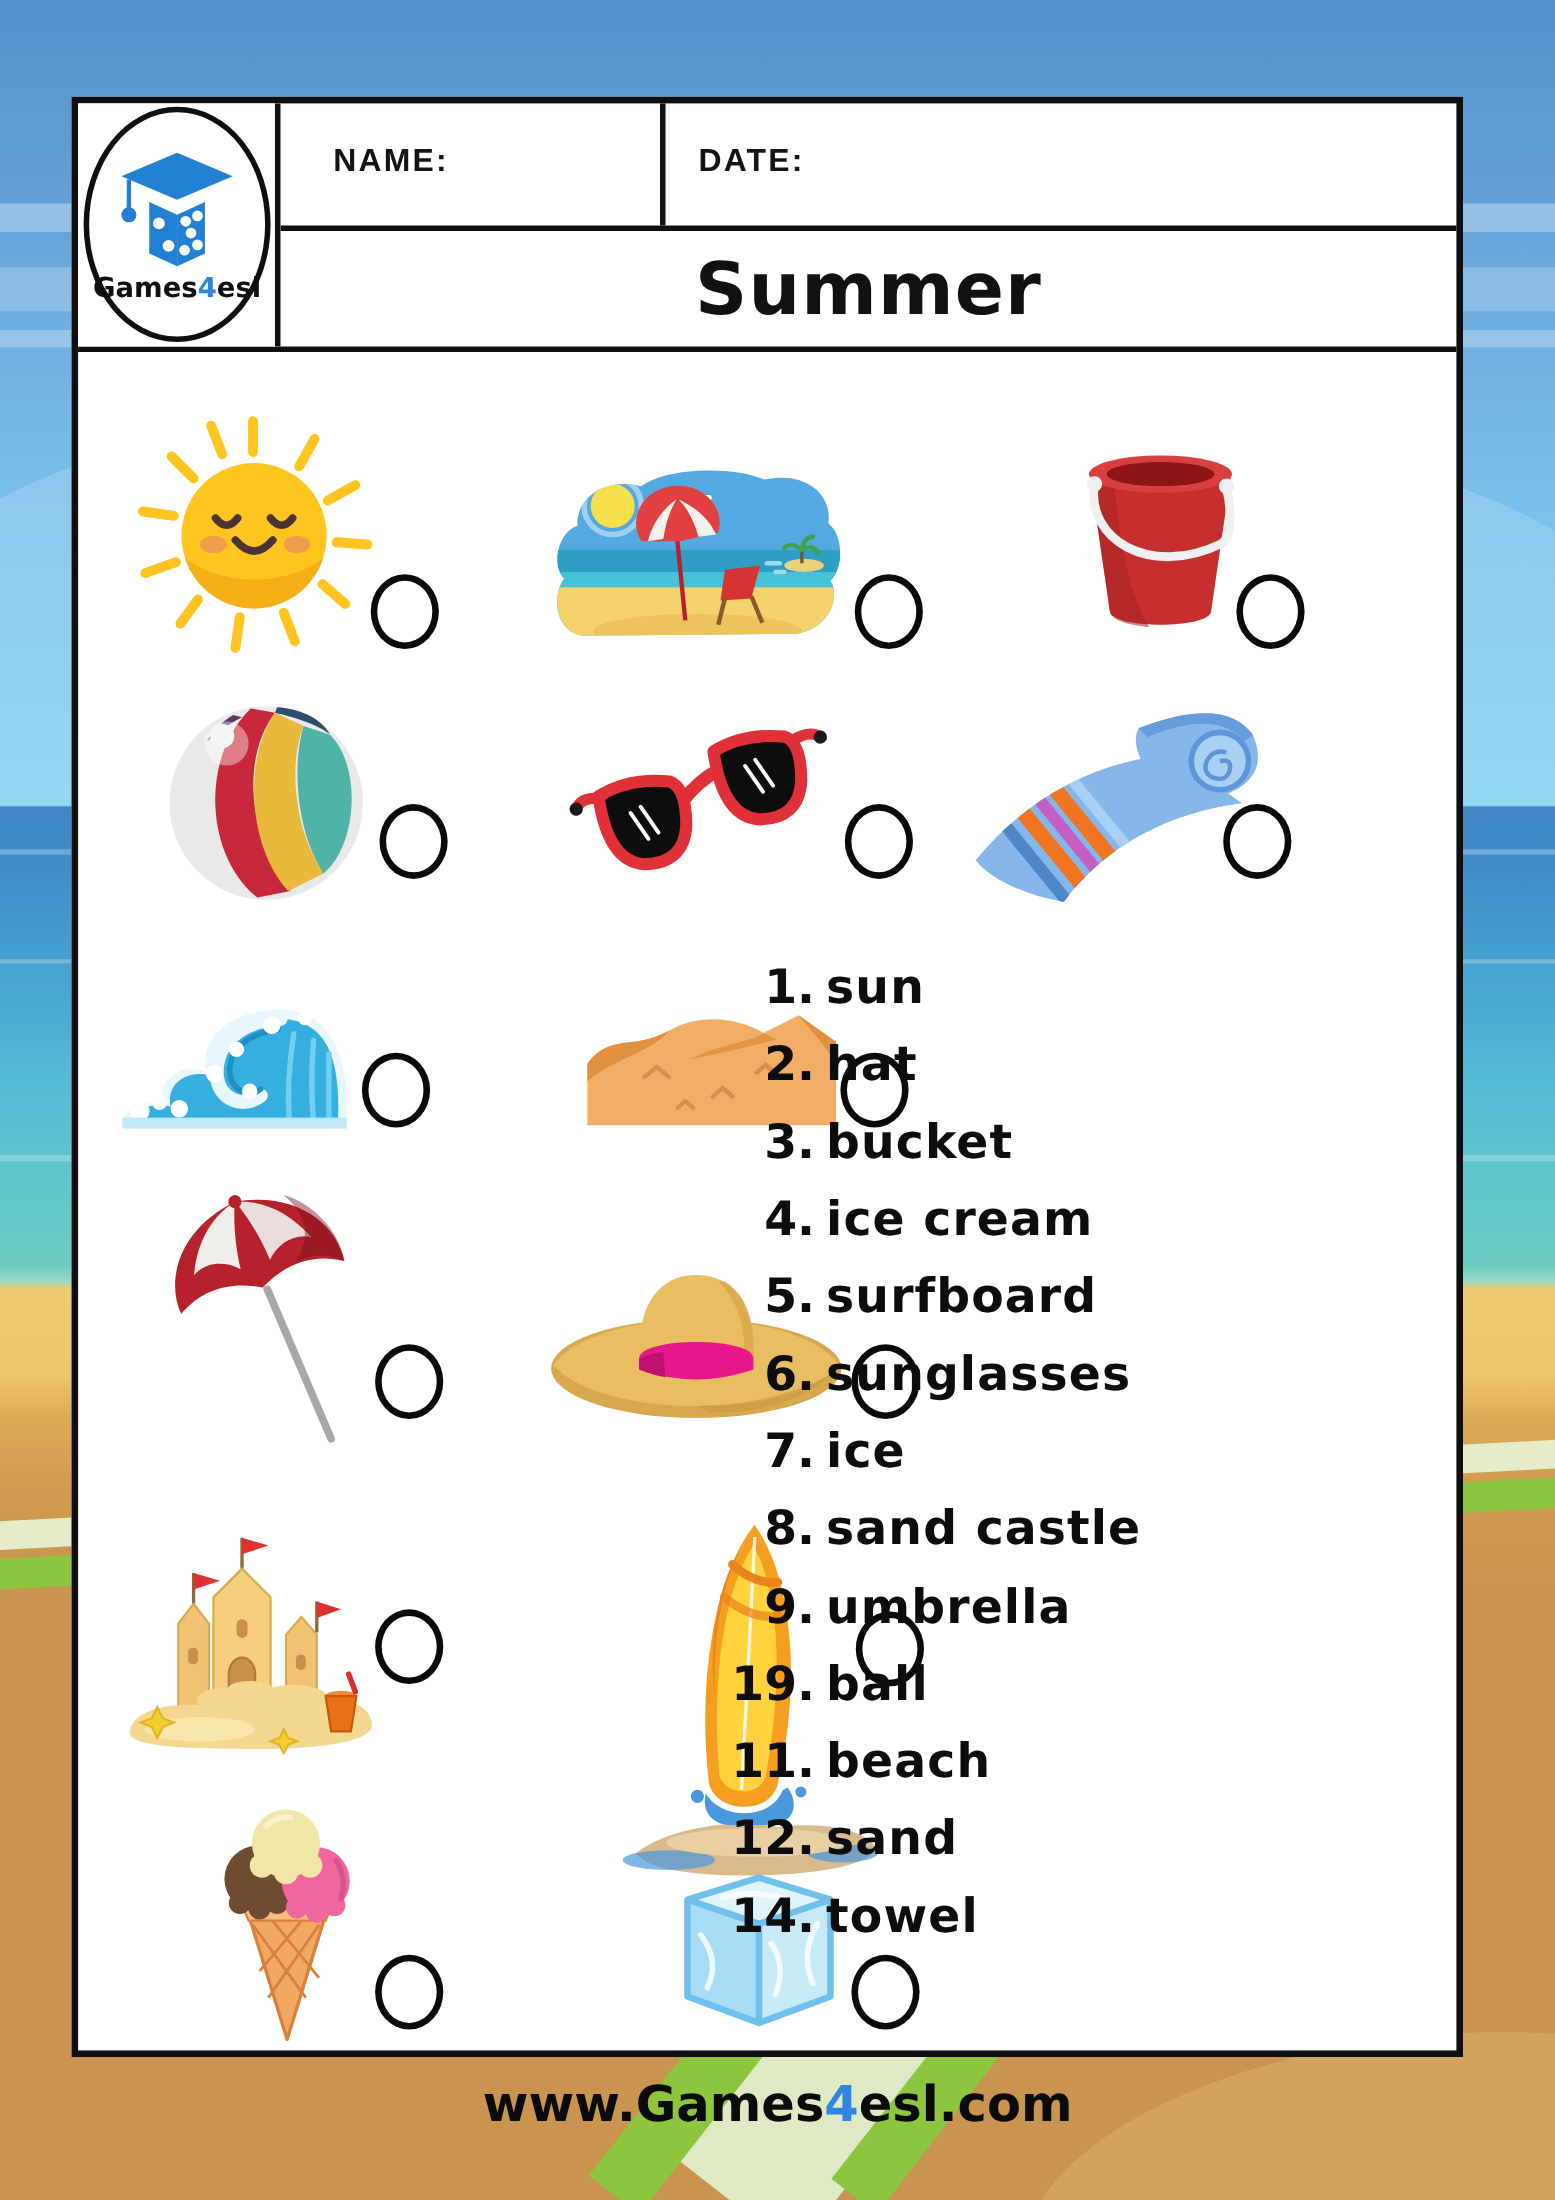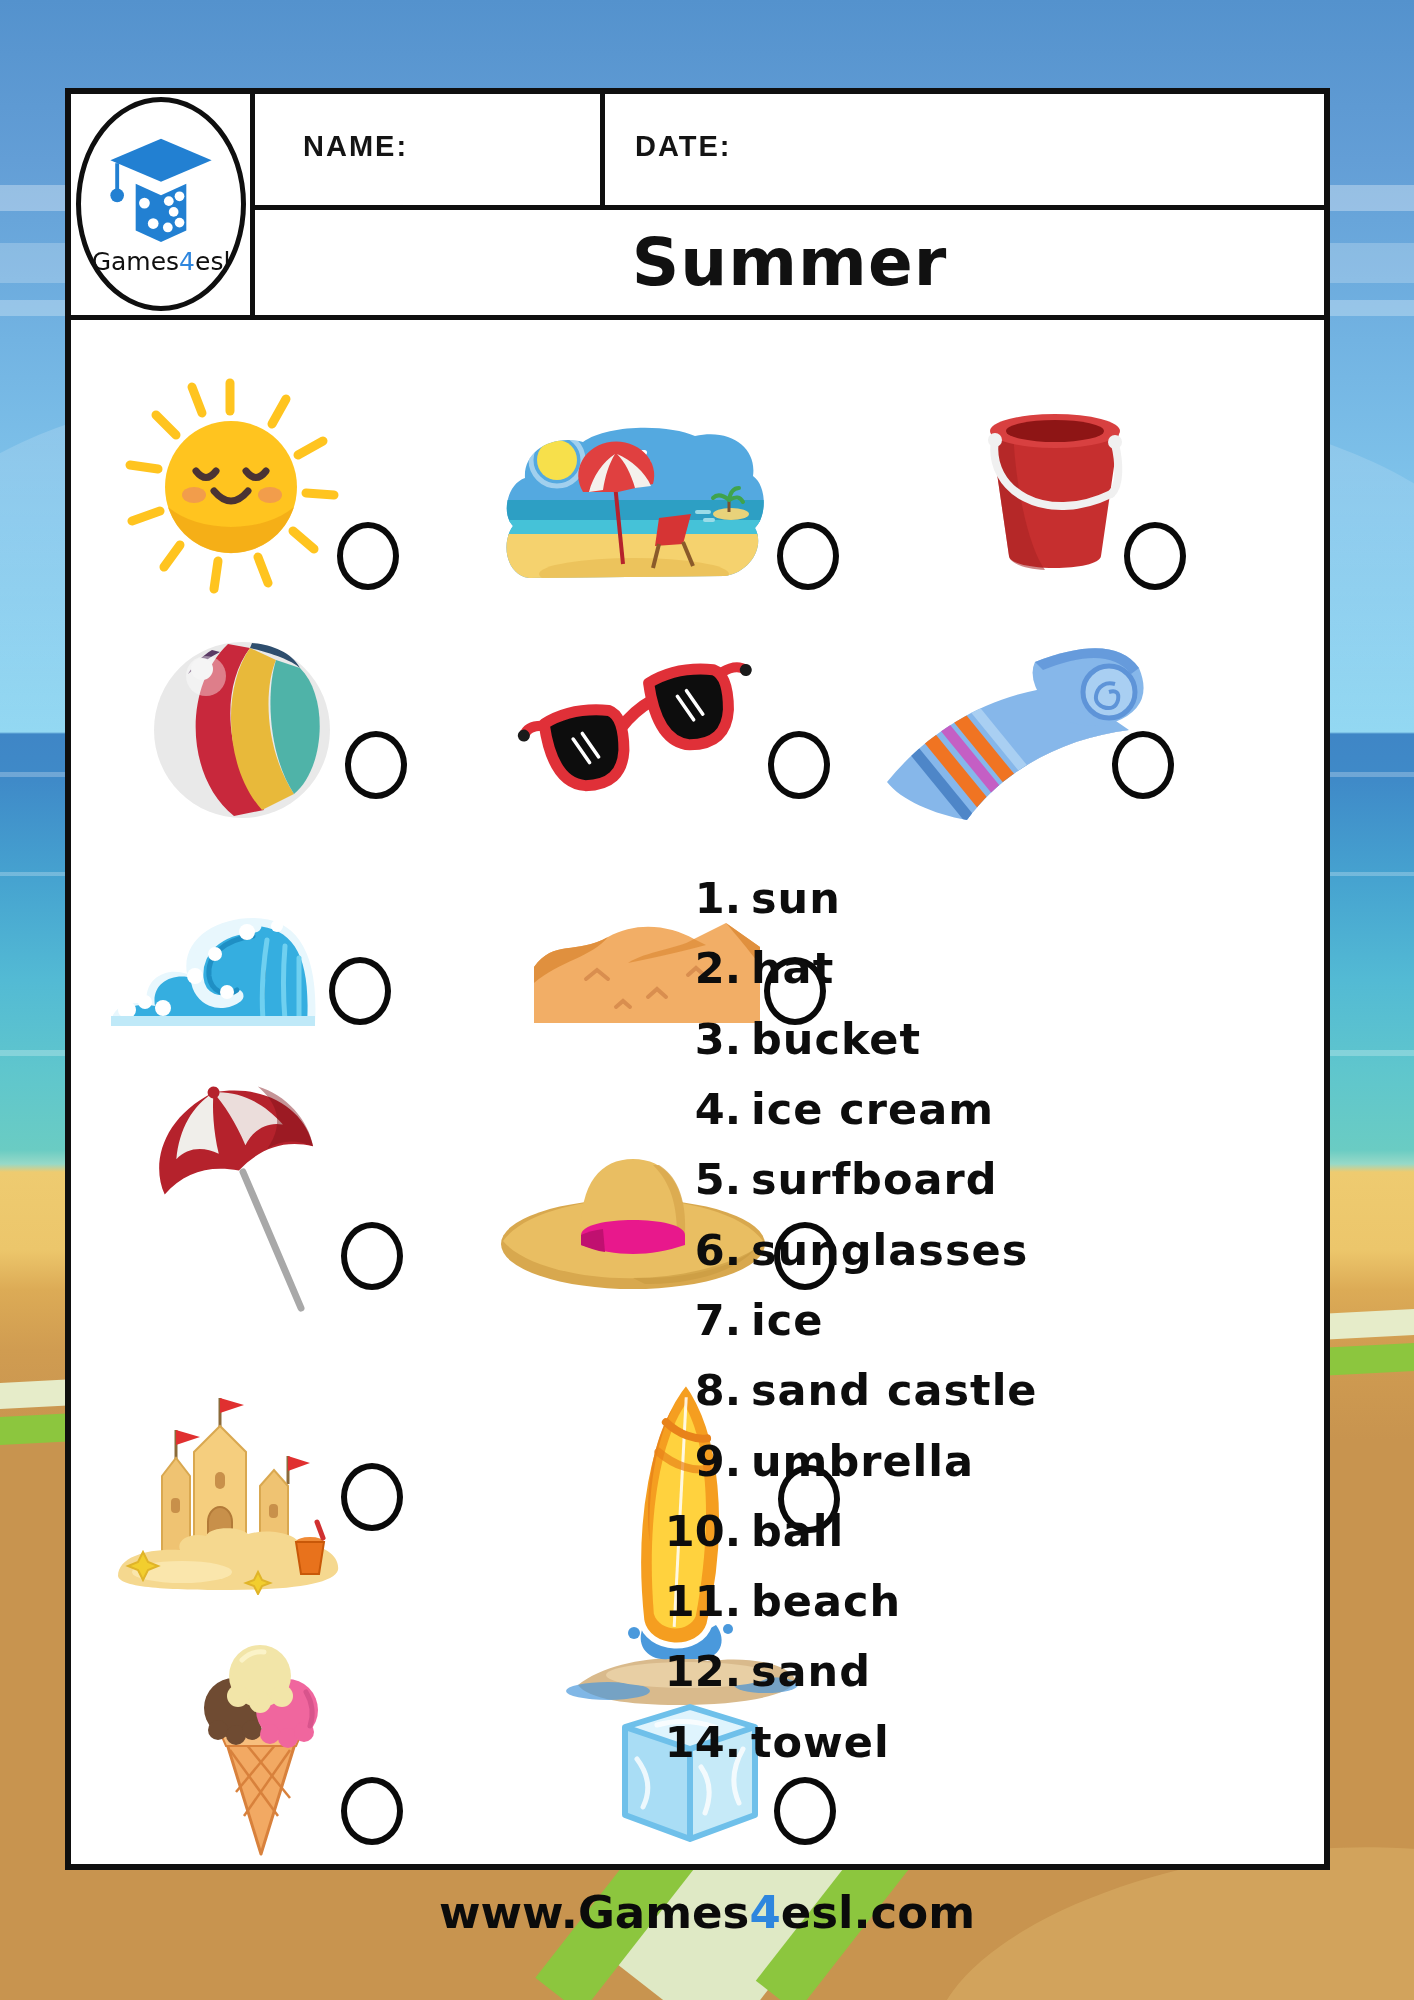--- a/index.html
+++ b/index.html
@@ -39,21 +39,21 @@
   .hdr-label{position:absolute;font-family:"Liberation Sans",sans-serif;font-weight:700;font-size:29px;
              letter-spacing:2px;color:#141414;top:36px;}
   .name-label{left:232px;} .date-label{left:564px;}
   .blank{position:absolute;top:14px;height:86px;}
   .name-blank{left:360px;width:160px;} .date-blank{left:710px;width:530px;}
   .title{position:absolute;left:184px;right:0;top:116px;height:105px;display:flex;align-items:center;justify-content:center;
          font-size:66px;font-weight:700;color:#111;letter-spacing:1px;}
   
   .logo-oval{position:absolute;left:5px;top:3px;width:160px;height:204px;border:5px solid #0f0f0f;border-radius:50%;
              background:#fff;display:flex;flex-direction:column;align-items:center;justify-content:center;}
-  .logo-text{font-size:25px;font-weight:400;color:#101010;margin-top:2px;}
+  .logo-text{font-size:25px;font-weight:700;color:#101010;margin-top:2px;}
   .blue4{color:#2e86de;}
   
   .pic{position:absolute;}
   .circle{position:absolute;width:62px;height:68px;border:6px solid #0a0a0a;border-radius:50%;background:#fff;box-sizing:border-box;}
   
   .word-list{position:absolute;left:560px;top:769px;width:660px;}
   .wl-row{display:flex;align-items:center;height:70.3px;font-size:43px;font-weight:700;color:#0d0d0d;}
   .wl-num{width:110px;text-align:right;}
   .wl-word{margin-left:10px;letter-spacing:1px;}
   
@@ -406,21 +406,21 @@
         </div>
       <div class="wl-row">
           <span class="wl-num">8.</span>
           <span class="wl-word">sand castle</span>
         </div>
       <div class="wl-row">
           <span class="wl-num">9.</span>
           <span class="wl-word">umbrella</span>
         </div>
       <div class="wl-row">
-          <span class="wl-num">10.</span>
+          <span class="wl-num">19.</span>
           <span class="wl-word">ball</span>
         </div>
       <div class="wl-row">
           <span class="wl-num">11.</span>
           <span class="wl-word">beach</span>
         </div>
       <div class="wl-row">
           <span class="wl-num">12.</span>
           <span class="wl-word">sand</span>
         </div>

